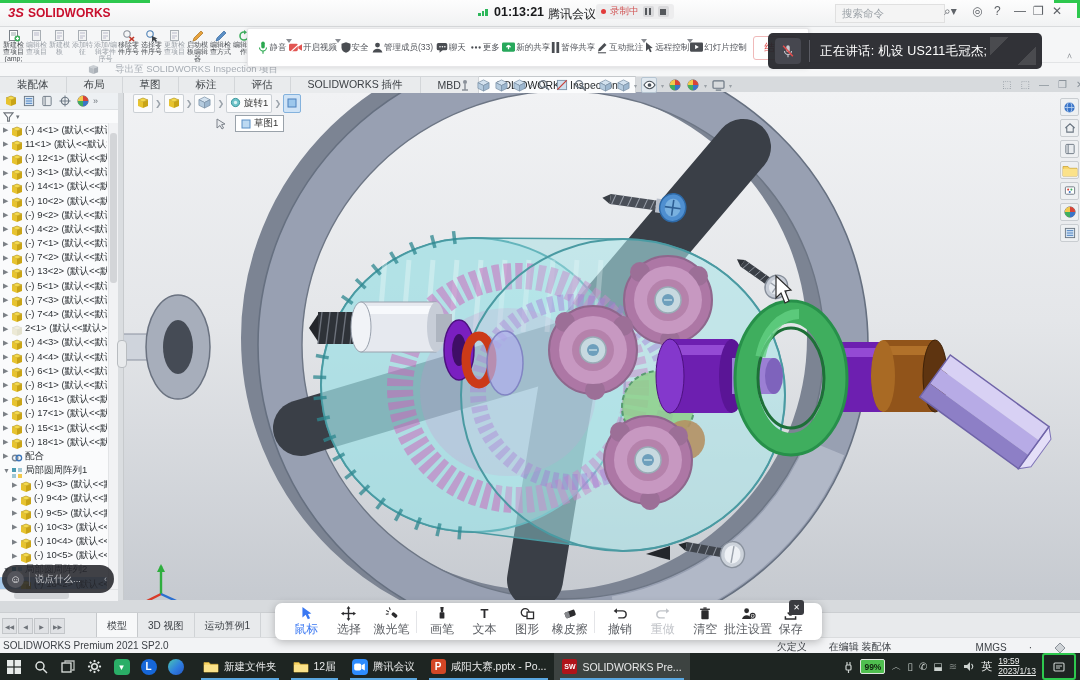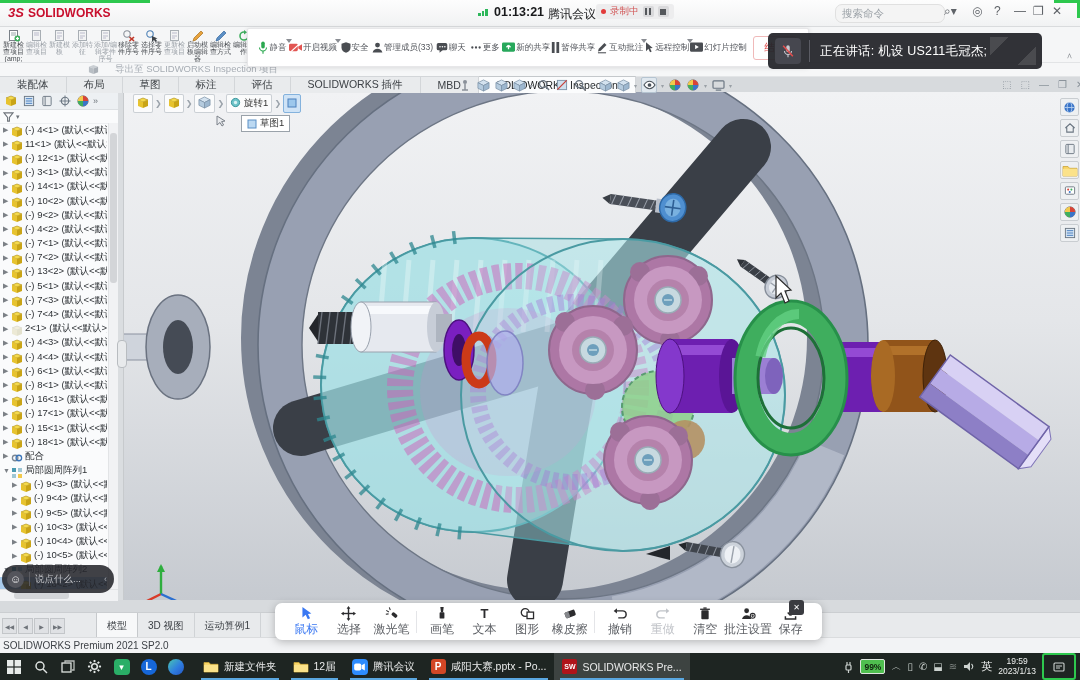--- a/index.html
+++ b/index.html
@@ -14,21 +14,21 @@
   #menus{position:absolute;left:118px;top:6px;display:flex;gap:16px;font-size:11.5px;color:#2c2e30;}
   #netsig{position:absolute;left:478px;top:9px;display:flex;align-items:flex-end;gap:1px;}
   #netsig i{display:block;width:2.5px;background:#2db75a;}
   #clock{position:absolute;left:494px;top:5px;font-size:12.5px;font-weight:bold;color:#18191b;}
   #meetapp{position:absolute;left:548px;top:6px;font-size:12px;color:#232426;}
   #recpill{position:absolute;left:596px;top:4px;height:15px;background:#ededee;border-radius:3px;
     display:flex;align-items:center;gap:4px;padding:0 5px;font-size:9.5px;color:#d25555;}
   #recpill .dot{width:5px;height:5px;border-radius:50%;background:#e23b3b;}
   #recpill .mbtn{width:11px;height:11px;border-radius:2px;background:#d9d9db;display:flex;align-items:center;justify-content:center;}
   #searchbox{position:absolute;left:835px;top:4px;width:102px;height:17px;background:#f4f4f4;
-    border:1px solid #e0e0e0;border-radius:7px;font-size:10.5px;color:#9aa0a6;line-height:17px;padding-left:6px;}
+    border:1px solid #e0e0e0;border-radius:0;font-size:10.5px;color:#9aa0a6;line-height:17px;padding-left:6px;}
   .tbi{position:absolute;top:4px;color:#5f6368;font-size:12px;}
   
   #ribbonRow{position:absolute;left:0;top:26px;width:1080px;height:36px;background:#f5f6f7;border-bottom:1px solid #e2e4e6;z-index:10;}
   #ribbonTools{position:absolute;left:2px;top:1px;display:flex;}
   .rtool{width:23px;text-align:center;overflow:hidden;}
   .rtool .ric{height:13px;margin-top:1px;}
   .rtool .rlb{font-size:7px;line-height:7.2px;color:#4a4e53;word-break:break-all;height:21px;overflow:hidden;}
   .rtool.dis .rlb{color:#9ba1a8;}
   
   #meetingBar{position:absolute;left:247px;top:28px;width:548px;height:37px;background:#fff;
@@ -88,21 +88,21 @@
   #splitter{position:absolute;left:118px;top:92px;width:5px;height:508px;background:#dadde0;border-right:1px solid #c7cacd;z-index:4;}
   #splitHandle{position:absolute;left:117px;top:340px;width:8px;height:26px;background:#e8eaec;border:1px solid #b8bcc0;border-radius:4px;z-index:5;}
   
   #viewport{position:absolute;left:123px;top:92px;width:957px;height:508px;
     background:linear-gradient(180deg,#f1f2f4 0%,#e4e6e9 45%,#c6cad0 100%);overflow:hidden;z-index:1;}
   #breadcrumb{position:absolute;left:10px;top:2px;display:flex;align-items:center;gap:1px;z-index:3;}
   .bc{height:17px;background:rgba(255,255,255,.72);border:1px solid rgba(170,178,186,.6);border-radius:2px;
     display:flex;align-items:center;padding:0 3px;gap:3px;font-size:9.5px;color:#333;}
   .bc.hl{background:#cfe3f6;border-color:#84b2dd;}
   .bchev{color:#9aa2aa;font-size:8px;margin:0 1px;}
-  #sketchCallout{position:absolute;left:92px;top:23px;display:flex;align-items:flex-start;gap:14px;z-index:3;}
+  #sketchCallout{position:absolute;left:92px;top:23px;display:flex;align-items:center;gap:8px;z-index:3;}
   #sketchCallout .box{background:#fff;border:1px solid #9aa2aa;font-size:9.5px;color:#333;
      display:flex;align-items:center;gap:3px;padding:1px 5px;}
   #taskPane{position:absolute;right:0;top:6px;width:21px;display:flex;flex-direction:column;gap:3px;
      align-items:center;z-index:3;}
   .tpi{width:17px;height:16px;display:flex;align-items:center;justify-content:center;background:#eef0f2;
      border:1px solid #c9cdd1;border-radius:2px;}
   
   #annotBar{position:absolute;left:275px;top:603px;width:527px;height:37px;background:#fff;border-radius:7px;
     box-shadow:0 2px 8px rgba(0,0,0,.25);display:flex;align-items:center;justify-content:space-around;
     padding:0 10px;z-index:60;}
@@ -129,21 +129,21 @@
   #taskbar{position:absolute;left:0;top:653px;width:1080px;height:27px;background:#1e2522;z-index:70;display:flex;align-items:center;}
   .tkic{width:27px;height:27px;display:flex;align-items:center;justify-content:center;}
   .tkwin{height:27px;display:flex;align-items:center;gap:5px;padding:0 8px;position:relative;max-width:125px;}
   .tkwin .wlb{font-size:10.5px;color:#e9eaea;white-space:nowrap;overflow:hidden;}
   .tkwin.run:after{content:"";position:absolute;left:6px;right:6px;bottom:0;height:2px;background:#5aa7e0;}
   .tkwin.active{background:rgba(255,255,255,.14);}
   #tray{position:absolute;right:4px;top:0;height:27px;display:flex;align-items:center;gap:6px;}
   #battPill{height:13px;padding:0 3px;background:#4fbf4f;border:1px solid #dfe5df;border-radius:2px;
     font-size:8.5px;color:#10240f;display:flex;align-items:center;font-weight:bold;}
   .trayglyph{color:#ccd2cf;font-size:10px;display:flex;align-items:center;}
-  #timeblock{text-align:center;font-size:8.5px;line-height:9.5px;color:#eef0ef;}
+  #timeblock{text-align:left;font-size:8.5px;line-height:9.5px;color:#eef0ef;text-decoration:underline;}
   #notifBox{width:30px;height:23px;border:2px solid #2ec84e;border-radius:3px;display:flex;align-items:center;justify-content:center;}
   
   .shareline{position:absolute;background:#2ec84e;z-index:80;}
 </style>
 </head>
 <body>
 
 <div id="titlebar">
   <div id="logo">
     <span class="mark">3S</span><span>SOLIDWORKS</span>
@@ -1349,20 +1349,30 @@
   </div>
   <div id="btabs">
       <div class="btab active">模型</div>
       <div class="btab">3D 视图</div>
       <div class="btab">运动算例1</div>
     </div>
 </div>
 
 <div id="statusbar">
   <span id="sbleft">SOLIDWORKS Premium 2021 SP2.0</span>
+  <span id="sbright">
+    <span>欠定义</span>
+    <span>在编辑 装配体</span>
+    <span style="width:40px"></span>
+    <span>MMGS</span>
+    <span>·</span>
+    <svg width="12" height="11" viewBox="0 0 12 11">
+        <polygon points="1,6 6,1 11,6 6,11" fill="#cfd3d7" stroke="#8b9199"></polygon>
+      </svg>
+  </span>
 </div>
 
 <div id="taskbar">
   <span class="tkic">
     <svg width="14" height="14" viewBox="0 0 14 14">
         <rect x="0" y="0" width="6.4" height="6.4" fill="#e8ecea"></rect>
         <rect x="7.6" y="0" width="6.4" height="6.4" fill="#e8ecea"></rect>
         <rect x="0" y="7.6" width="6.4" height="6.4" fill="#e8ecea"></rect>
         <rect x="7.6" y="7.6" width="6.4" height="6.4" fill="#e8ecea"></rect>
       </svg>

